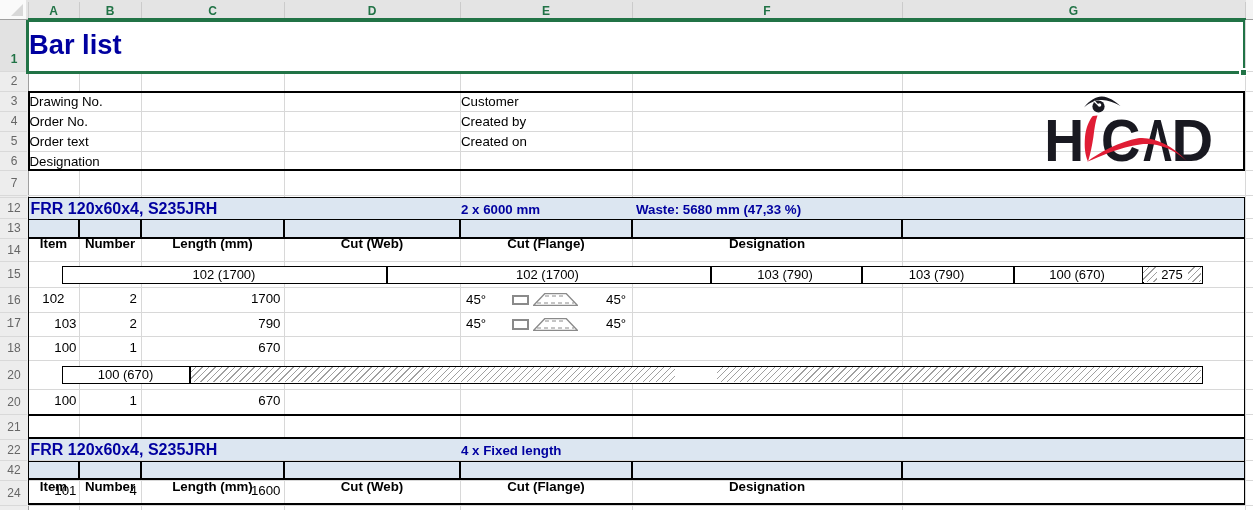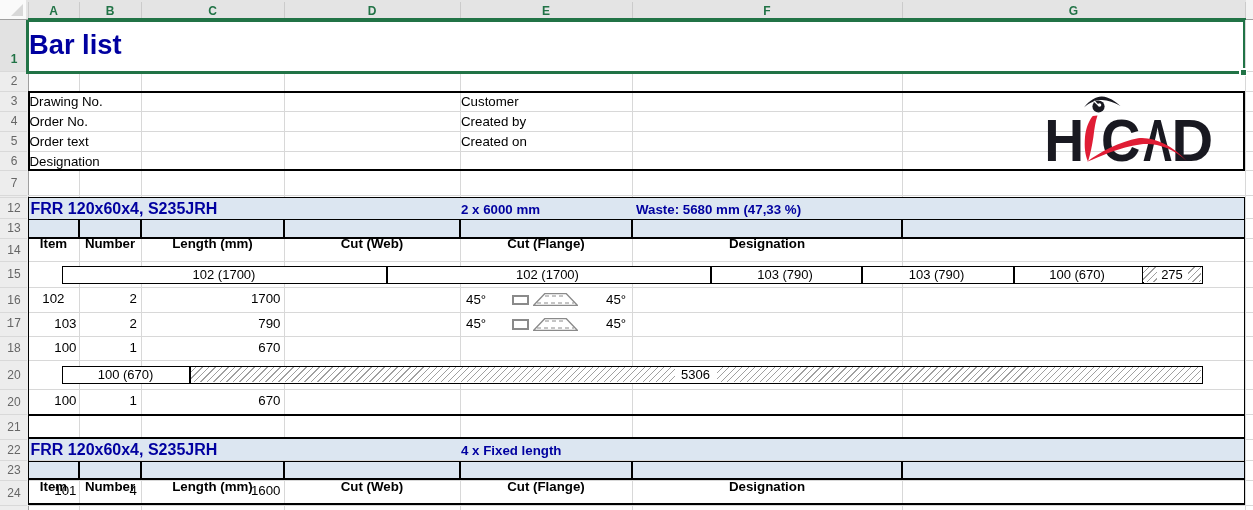--- a/index.html
+++ b/index.html
@@ -85,21 +85,21 @@
 <div class="rowno" style="top:222px;">13</div>
 <div class="rowno" style="top:244px;">14</div>
 <div class="rowno" style="top:268px;">15</div>
 <div class="rowno" style="top:294px;">16</div>
 <div class="rowno" style="top:318px;font-family:Liberation Mono, monospace;">17</div>
 <div class="rowno" style="top:342px;">18</div>
 <div class="rowno" style="top:369px;">20</div>
 <div class="rowno" style="top:396px;">20</div>
 <div class="rowno" style="top:421px;">21</div>
 <div class="rowno" style="top:444px;">22</div>
-<div class="rowno" style="top:464px;">23</div>
+<div class="rowno" style="top:464px;">42</div>
 <div class="rowno" style="top:487px;">24</div>
 
 <div class="vgl" style="left:79px;top:20px;height:71px;"></div>
 <div class="vgl" style="left:79px;top:170px;height:340px;"></div>
 <div class="vgl" style="left:141px;top:20px;height:490px;"></div>
 <div class="vgl" style="left:284px;top:20px;height:490px;"></div>
 <div class="vgl" style="left:460px;top:20px;height:490px;"></div>
 <div class="vgl" style="left:632px;top:20px;height:490px;"></div>
 <div class="vgl" style="left:902px;top:20px;height:490px;"></div>
 <div class="vgl" style="left:1245px;top:20px;height:490px;"></div>
@@ -214,21 +214,20 @@
   <path d="M0.7,12.3 L11.7,0.7 L33.3,0.7 L44.3,12.3 Z" fill="#fff" stroke="#8a8a8a" stroke-width="1.3"></path>
   <line x1="12" y1="3" x2="33" y2="3" stroke="#8a8a8a" stroke-width="1" stroke-dasharray="4 3"></line>
   <line x1="4" y1="10" x2="41" y2="10" stroke="#8a8a8a" stroke-width="1" stroke-dasharray="4 3"></line>
 </svg>
 
 <div class="abs" style="left:62px;top:366px;width:1141px;height:18px;background:#fff;border:1.5px solid #000;box-sizing:border-box;">
   <div class="abs" style="left:127px;top:0;width:1011px;height:15px;background:repeating-linear-gradient(135deg,#fff 0,#fff 3.75px,#a0a0a0 3.75px,#a0a0a0 4.6px);"></div>
   <div class="seg" style="left:125.5px;"></div>
   <div class="abs" style="left:612px;top:0;width:42px;height:15px;background:#fff;"></div>
   <div class="barlab" style="left:0;width:125px;line-height:15px;">100 (670)</div>
-  <div class="barlab" style="left:127px;width:1011px;line-height:15px;">5306</div>
 </div>
 
 <div class="num" style="left:28px;top:393.5px;width:48.5px;">100</div>
 <div class="num" style="left:79px;top:393.5px;width:58px;">1</div>
 <div class="num" style="left:141px;top:393.5px;width:139.5px;">670</div>
 
 <div class="abs" style="left:28px;top:413.5px;width:1217px;height:2px;background:#000;"></div>
 
 <div class="abs" style="left:28px;top:437.3px;width:1217px;height:23.2px;background:#dce6f1;border:1.5px solid #000;border-top:2px solid #000;border-bottom:none;box-sizing:border-box;"></div>
 <div class="lbl navy" style="left:30.5px;top:442.3px;font-size:16px;">FRR 120x60x4, S235JRH</div>

